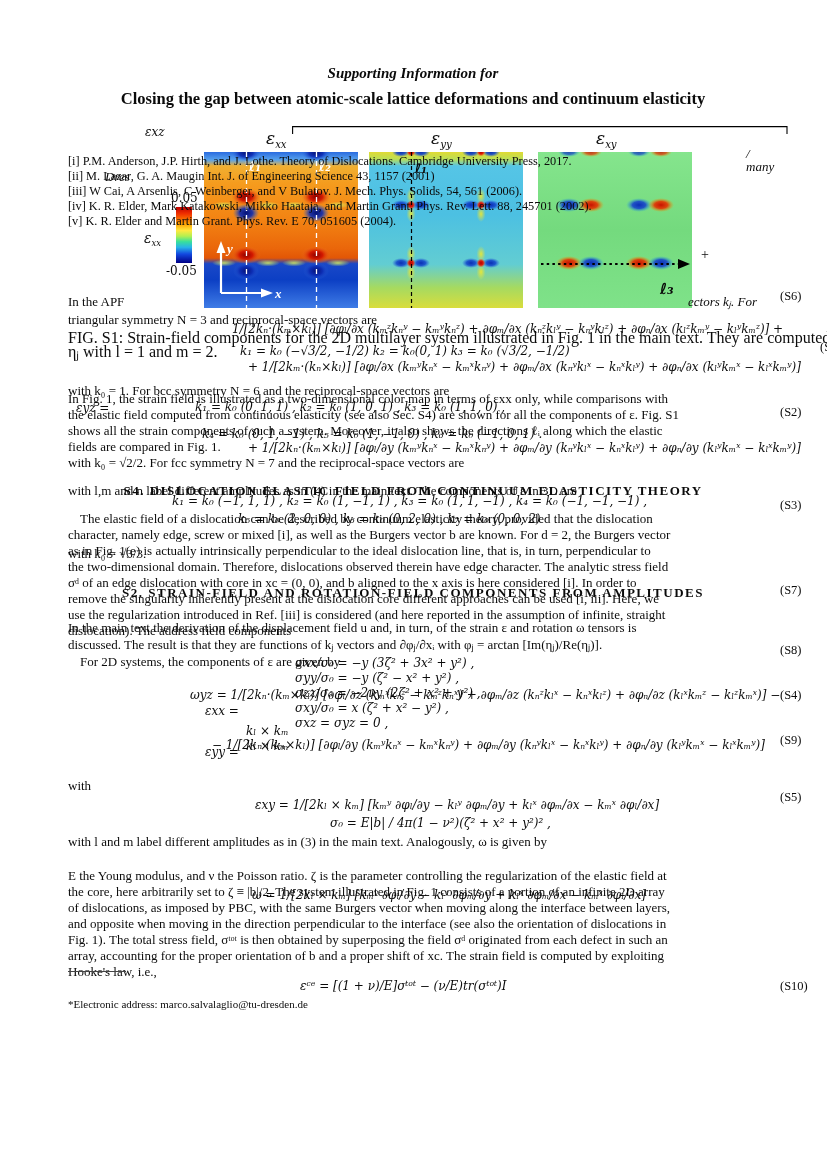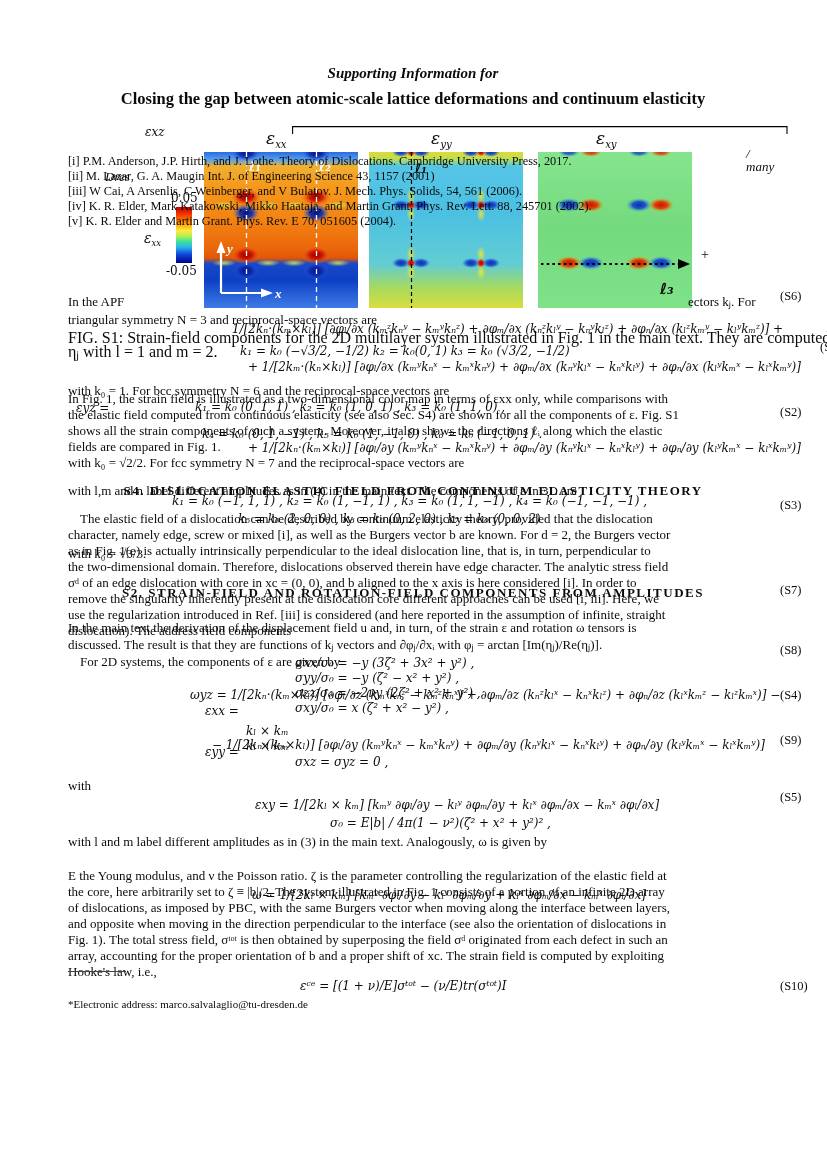--- a/index.html
+++ b/index.html
@@ -237,21 +237,21 @@
   <div id="text-layer">
       <div class="abs ref" style="left: 68px; top: 154px;">[i] P.M. Anderson, J.P. Hirth, and J. Lothe. Theory of Dislocations. Cambridge University Press, 2017.</div>
       <div class="abs ref" style="left: 68px; top: 169px;">[ii] M. Lazar, G. A. Maugin Int. J. of Engineering Science 43, 1157 (2001)</div>
       <div class="abs ref" style="left: 68px; top: 184px;">[iii] W Cai, A Arsenlis, C Weinberger, and V Bulatov.  J. Mech. Phys. Solids, 54, 561 (2006).</div>
       <div class="abs ref" style="left: 68px; top: 199px;">[iv] K. R. Elder, Mark Katakowski, Mikko Haataja, and Martin Grant. Phys. Rev. Lett. 88, 245701 (2002).</div>
       <div class="abs ref" style="left: 68px; top: 214px;">[v] K. R. Elder and Martin Grant. Phys. Rev. E 70, 051605 (2004).</div>
       <div class="abs body italic" style="left: 105px; top: 169px;">Dres</div>
       <div class="abs body italic" style="left: 746px; top: 146px;">/</div>
       <div class="abs body italic" style="left: 746px; top: 159px;">many</div>
       <div class="abs body" style="left: 68px; top: 294px;">In the APF</div>
-      <div class="abs body" style="left: 688px; top: 294px;">ectors kⱼ.  For</div>
+      <div class="abs body" style="left: 688px; top: 294px; font-style: italic;">ectors kⱼ.  For</div>
       <div class="abs body" style="left: 68px; top: 312px;">triangular symmetry N = 3 and reciprocal-space vectors are</div>
       <div class="abs body" style="left: 68px; top: 383px;">with k₀ = 1. For bcc symmetry N = 6 and the reciprocal-space vectors are</div>
       <div class="abs body" style="left: 68px; top: 391px;">In Fig. 1, the strain field is illustrated as a two-dimensional color map in terms of εxx only, while comparisons with</div>
       <div class="abs body" style="left: 68px; top: 407px;">the elastic field computed from continuous elasticity (see also Sec. S4) are shown for all the components of ε. Fig. S1</div>
       <div class="abs body" style="left: 68px; top: 423px;">shows all the strain components of such a system. Moreover, it also shows the directions ℓᵢ along which the elastic</div>
       <div class="abs body" style="left: 68px; top: 439px;">fields are compared in Fig. 1.</div>
       <div class="abs body" style="left: 68px; top: 455px;">with k₀ = √2/2. For fcc symmetry N = 7 and the reciprocal-space vectors are</div>
       <div class="abs body" style="left: 68px; top: 483px;">with l,m and n label different amplitudes as in (4) in the main text. The components of ε in 3D are</div>
       <div class="abs body bold center ls1" style="left: 52px; top: 483px;">S4.  DISLOCATION ELASTIC FIELD FROM CONTINUUM ELASTICITY THEORY</div>
       <div class="abs body" style="left: 80px; top: 511px;">The elastic field of a dislocation can be described by continuum elasticity theory, provided that the dislocation</div>
@@ -283,21 +283,21 @@
       <div class="abs math" style="left: 76px; top: 401px;">εyz =</div>
       <div class="abs math" style="left: 195px; top: 400px;">k₁ = k₀ (0, 1, 1) ,        k₂ = k₀ (1, 0, 1) ,        k₃ = k₀ (1, 1, 0) ,</div>
       <div class="abs math" style="left: 195px; top: 427px; padding-left: 7px;">k₄ = k₀ (0, 1, −1) ,        k₅ = k₀ (1, −1, 0) ,        k₆ = k₀ (−1, 0, 1) .</div>
       <div class="abs math" style="left: 248px; top: 441px;">+ 1/[2kₙ·(kₘ×kₗ)] [∂φₗ/∂y (kₘʸkₙˣ − kₘˣkₙʸ) + ∂φₘ/∂y (kₙʸkₗˣ − kₙˣkₗʸ) + ∂φₙ/∂y (kₗʸkₘˣ − kₗˣkₘʸ)]</div>
       <div class="abs math" style="left: 172px; top: 494px;">k₁ = k₀ (−1, 1, 1) ,      k₂ = k₀ (1, −1, 1) ,      k₃ = k₀ (1, 1, −1) ,      k₄ = k₀ (−1, −1, −1) ,</div>
       <div class="abs math" style="left: 238px; top: 512px;">k₅ = k₀ (2, 0, 0) ,      k₆ = k₀ (0, 2, 0) ,      k₇ = k₀ (0, 0, 2)</div>
       <div class="abs math" style="left: 295px; top: 656px;">σxx/σ₀ = −y (3ζ² + 3x² + y²) ,</div>
       <div class="abs math" style="left: 295px; top: 671px;">σyy/σ₀ = −y (ζ² − x² + y²) ,</div>
       <div class="abs math" style="left: 295px; top: 686px;">σzz/σ₀ = −2νy (2ζ² + x² + y²) ,</div>
       <div class="abs math" style="left: 295px; top: 701px;">σxy/σ₀ = x (ζ² + x² − y²) ,</div>
-      <div class="abs math" style="left: 295px; top: 716px; margin-top: 39px;">σxz = σyz = 0 ,</div>
+      <div class="abs math" style="left: 295px; top: 716px;">σxz = σyz = 0 ,</div>
       <div class="abs math" style="left: 190px; top: 688px;">ωyz = 1/[2kₙ·(kₘ×kₗ)] [∂φₗ/∂z (kₘˣkₙᶻ − kₘᶻkₙˣ) + ∂φₘ/∂z (kₙᶻkₗˣ − kₙˣkₗᶻ) + ∂φₙ/∂z (kₗˣkₘᶻ − kₗᶻkₘˣ)] −</div>
       <div class="abs math" style="left: 205px; top: 704px;">εxx =</div>
       <div class="abs math" style="left: 246px; top: 724px;">kₗ × kₘ</div>
       <div class="abs math" style="left: 212px; top: 738px;">− 1/[2kₙ·(kₘ×kₗ)] [∂φₗ/∂y (kₘʸkₙˣ − kₘˣkₙʸ) + ∂φₘ/∂y (kₙʸkₗˣ − kₙˣkₗʸ) + ∂φₙ/∂y (kₗʸkₘˣ − kₗˣkₘʸ)]</div>
       <div class="abs math" style="left: 246px; top: 739px;">kₗ × kₘ</div>
       <div class="abs math" style="left: 205px; top: 745px;">εyy =</div>
       <div class="abs math" style="left: 255px; top: 798px;">εxy = 1/[2kₗ × kₘ] [kₘʸ ∂φₗ/∂y − kₗʸ ∂φₘ/∂y + kₗˣ ∂φₘ/∂x − kₘˣ ∂φₗ/∂x]</div>
       <div class="abs math" style="left: 330px; top: 816px;">σ₀ = E|b| / 4π(1 − ν²)(ζ² + x² + y²)² ,</div>
       <div class="abs math" style="left: 252px; top: 888px;">ω = 1/[2kₗ × kₘ] [kₘʸ ∂φₗ/∂y − kₗʸ ∂φₘ/∂y + kₗˣ ∂φₘ/∂x − kₘˣ ∂φₗ/∂x]</div>
       <div class="abs math" style="left: 300px; top: 979px;">εᶜᵉ = [(1 + ν)/E]σᵗᵒᵗ − (ν/E)tr(σᵗᵒᵗ)I</div>

